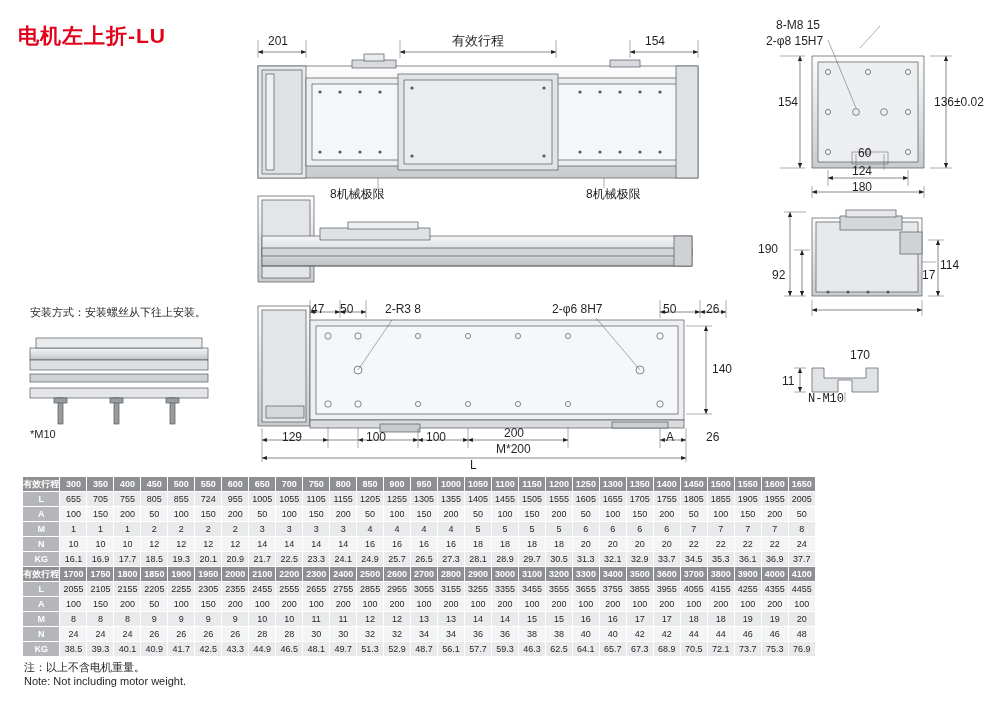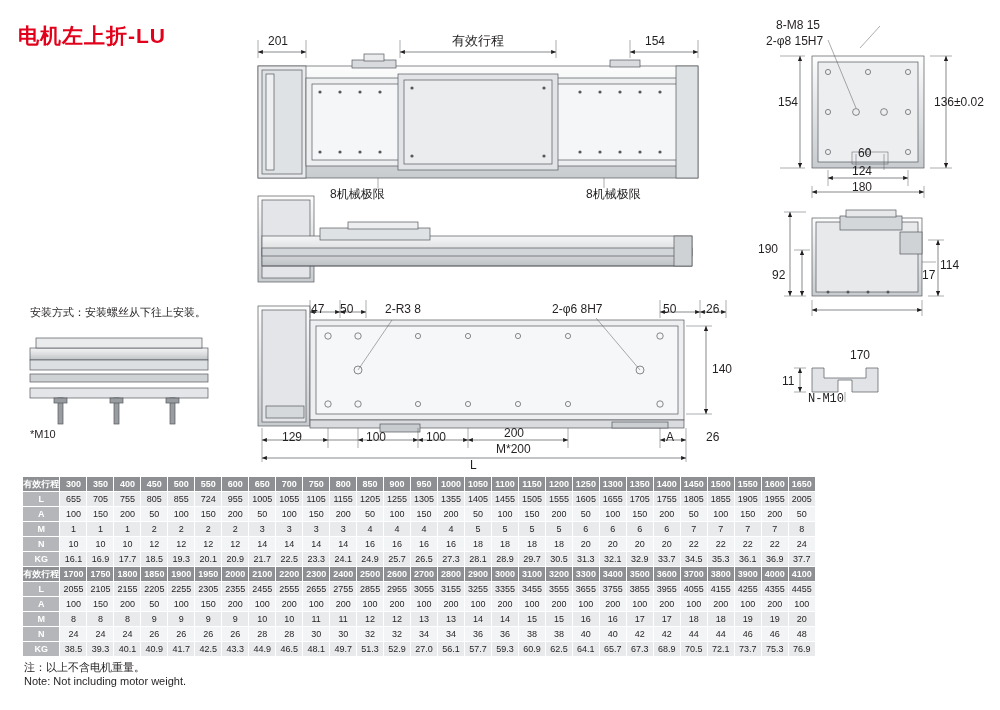--- a/index.html
+++ b/index.html
@@ -715,25 +715,25 @@
           <td class="cell">40.9</td>
           <td class="cell">41.7</td>
           <td class="cell">42.5</td>
           <td class="cell">43.3</td>
           <td class="cell">44.9</td>
           <td class="cell">46.5</td>
           <td class="cell">48.1</td>
           <td class="cell">49.7</td>
           <td class="cell">51.3</td>
           <td class="cell">52.9</td>
-          <td class="cell">27.0</td>
+          <td class="cell">48.7</td>
           <td class="cell">56.1</td>
           <td class="cell">57.7</td>
           <td class="cell">59.3</td>
-          <td class="cell">60.9</td>
+          <td class="cell">46.3</td>
           <td class="cell">62.5</td>
           <td class="cell">64.1</td>
           <td class="cell">65.7</td>
           <td class="cell">67.3</td>
           <td class="cell">68.9</td>
           <td class="cell">70.5</td>
           <td class="cell">72.1</td>
           <td class="cell">73.7</td>
           <td class="cell">75.3</td>
           <td class="cell">76.9</td>

